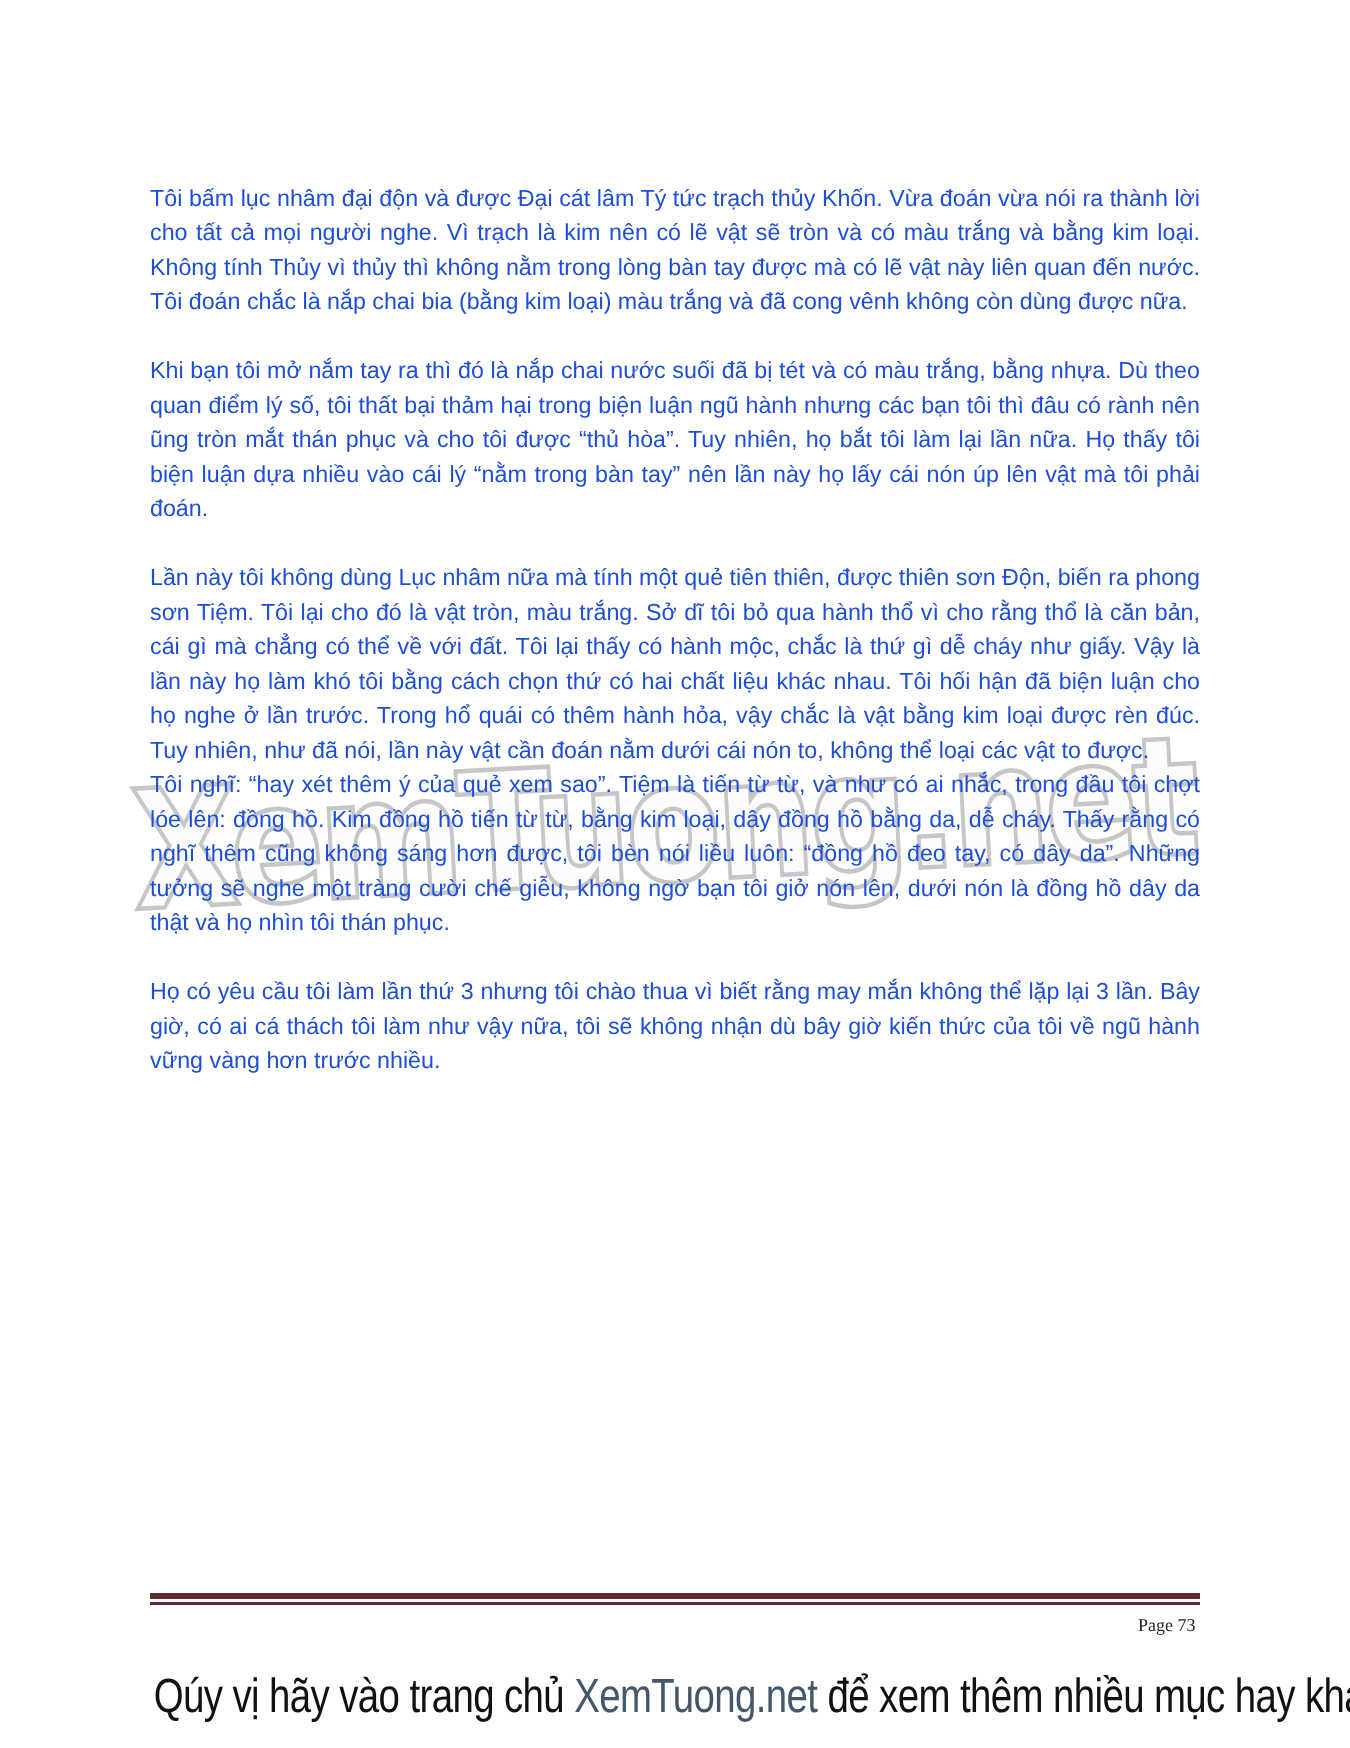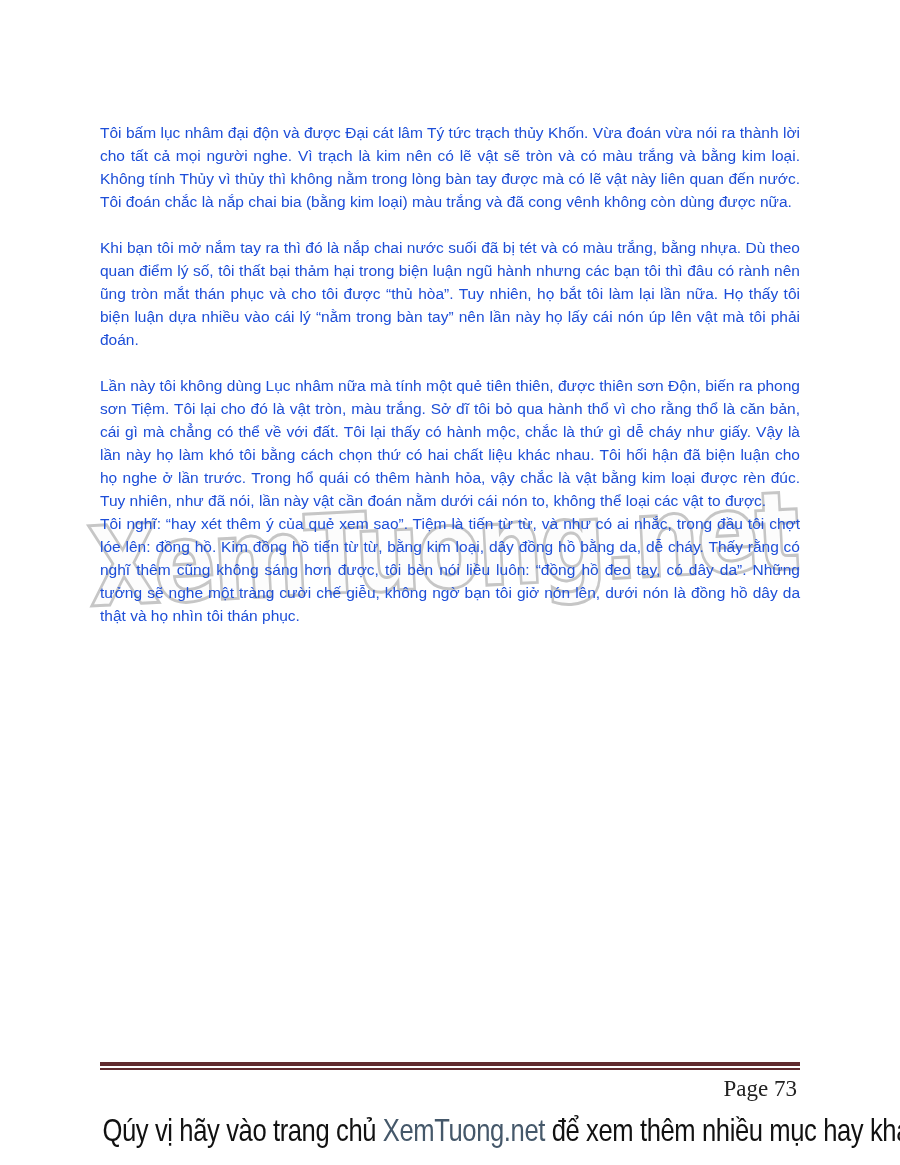--- a/index.html
+++ b/index.html
@@ -53,21 +53,21 @@
     height: 2px;
     z-index: 1;
     border-top: 4px solid #602b2f;
     border-bottom: 2px solid #602b2f;
   }
   .page-number {
     position: absolute;
     right: 103px; top: 1076px;
     z-index: 1;
     font-family: "Liberation Serif", serif;
-    font-size: 23px;
+    font-size: 12px;
     color: #222222;
   }
   
   .banner {
     position: absolute;
     left: 0; top: 1112px;
     width: 900px;
     z-index: 1;
     text-align: center;
     white-space: nowrap;
@@ -88,20 +88,21 @@
 
 <div class="page">
 
   <div class="watermark">XemTuong.net</div>
 
   <div class="content">
     <p class="para">Tôi bấm lục nhâm đại độn và được Đại cát lâm Tý tức trạch thủy Khốn. Vừa đoán vừa nói ra thành lời cho tất cả mọi người nghe. Vì trạch là kim nên có lẽ vật sẽ tròn và có màu trắng và bằng kim loại. Không tính Thủy vì thủy thì không nằm trong lòng bàn tay được mà có lẽ vật này liên quan đến nước. Tôi đoán chắc là nắp chai bia (bằng kim loại) màu trắng và đã cong vênh không còn dùng được nữa.</p>
     <p class="para">Khi bạn tôi mở nắm tay ra thì đó là nắp chai nước suối đã bị tét và có màu trắng, bằng nhựa. Dù theo quan điểm lý số, tôi thất bại thảm hại trong biện luận ngũ hành nhưng các bạn tôi thì đâu có rành nên ũng tròn mắt thán phục và cho tôi được “thủ hòa”. Tuy nhiên, họ bắt tôi làm lại lần nữa. Họ thấy tôi biện luận dựa nhiều vào cái lý “nằm trong bàn tay” nên lần này họ lấy cái nón úp lên vật mà tôi phải đoán.</p>
     <p class="para no-gap">Lần này tôi không dùng Lục nhâm nữa mà tính một quẻ tiên thiên, được thiên sơn Độn, biến ra phong sơn Tiệm. Tôi lại cho đó là vật tròn, màu trắng. Sở dĩ tôi bỏ qua hành thổ vì cho rằng thổ là căn bản, cái gì mà chẳng có thể về với đất. Tôi lại thấy có hành mộc, chắc là thứ gì dễ cháy như giấy. Vậy là lần này họ làm khó tôi bằng cách chọn thứ có hai chất liệu khác nhau. Tôi hối hận đã biện luận cho họ nghe ở lần trước. Trong hổ quái có thêm hành hỏa, vậy chắc là vật bằng kim loại được rèn đúc. Tuy nhiên, như đã nói, lần này vật cần đoán nằm dưới cái nón to, không thể loại các vật to được.</p>
     <p class="para">Tôi nghĩ: “hay xét thêm ý của quẻ xem sao”. Tiệm là tiến từ từ, và như có ai nhắc, trong đầu tôi chợt lóe lên: đồng hồ. Kim đồng hồ tiến từ từ, bằng kim loại, dây đồng hồ bằng da, dễ cháy. Thấy rằng có nghĩ thêm cũng không sáng hơn được, tôi bèn nói liều luôn: “đồng hồ đeo tay, có dây da”. Những tưởng sẽ nghe một tràng cười chế giễu, không ngờ bạn tôi giở nón lên, dưới nón là đồng hồ dây da thật và họ nhìn tôi thán phục.</p>
+    <p class="para">Họ có yêu cầu tôi làm lần thứ 3 nhưng tôi chào thua vì biết rằng may mắn không thể lặp lại 3 lần. Bây giờ, có ai cá thách tôi làm như vậy nữa, tôi sẽ không nhận dù bây giờ kiến thức của tôi về ngũ hành vững vàng hơn trước nhiều.</p>
   </div>
 
   <div class="footer-rule"></div>
 
   <div class="page-number">Page 73</div>
 
   <div class="banner">
     <span class="banner-inner"><span>Qúy vị hãy vào trang chủ </span><span class="site">XemTuong.net</span><span> để xem thêm nhiều mục hay khác</span></span>
   </div>
 

